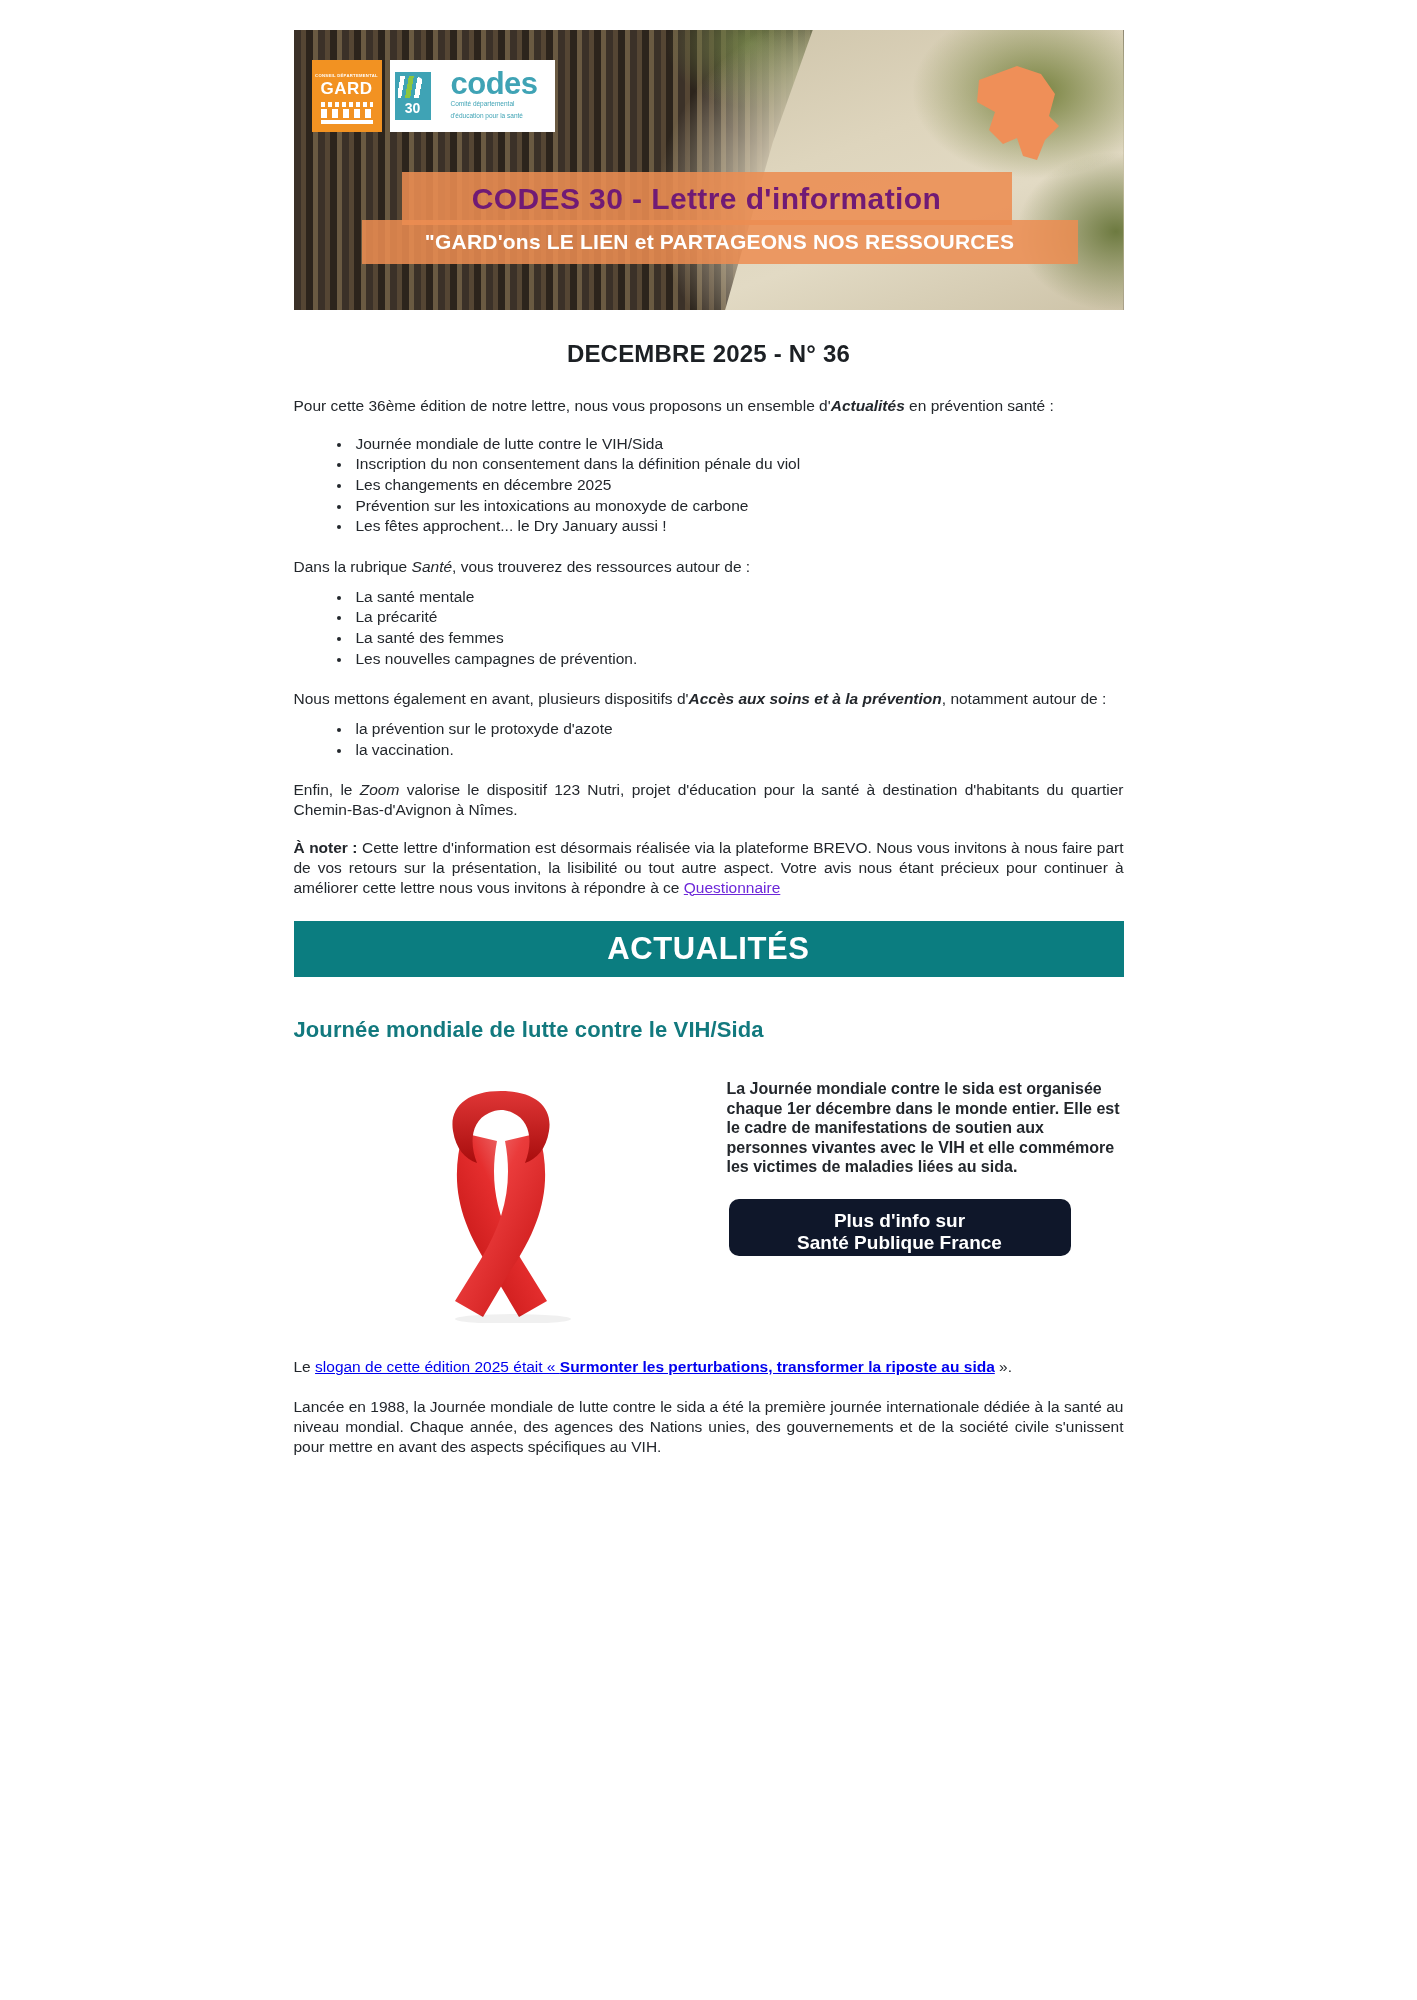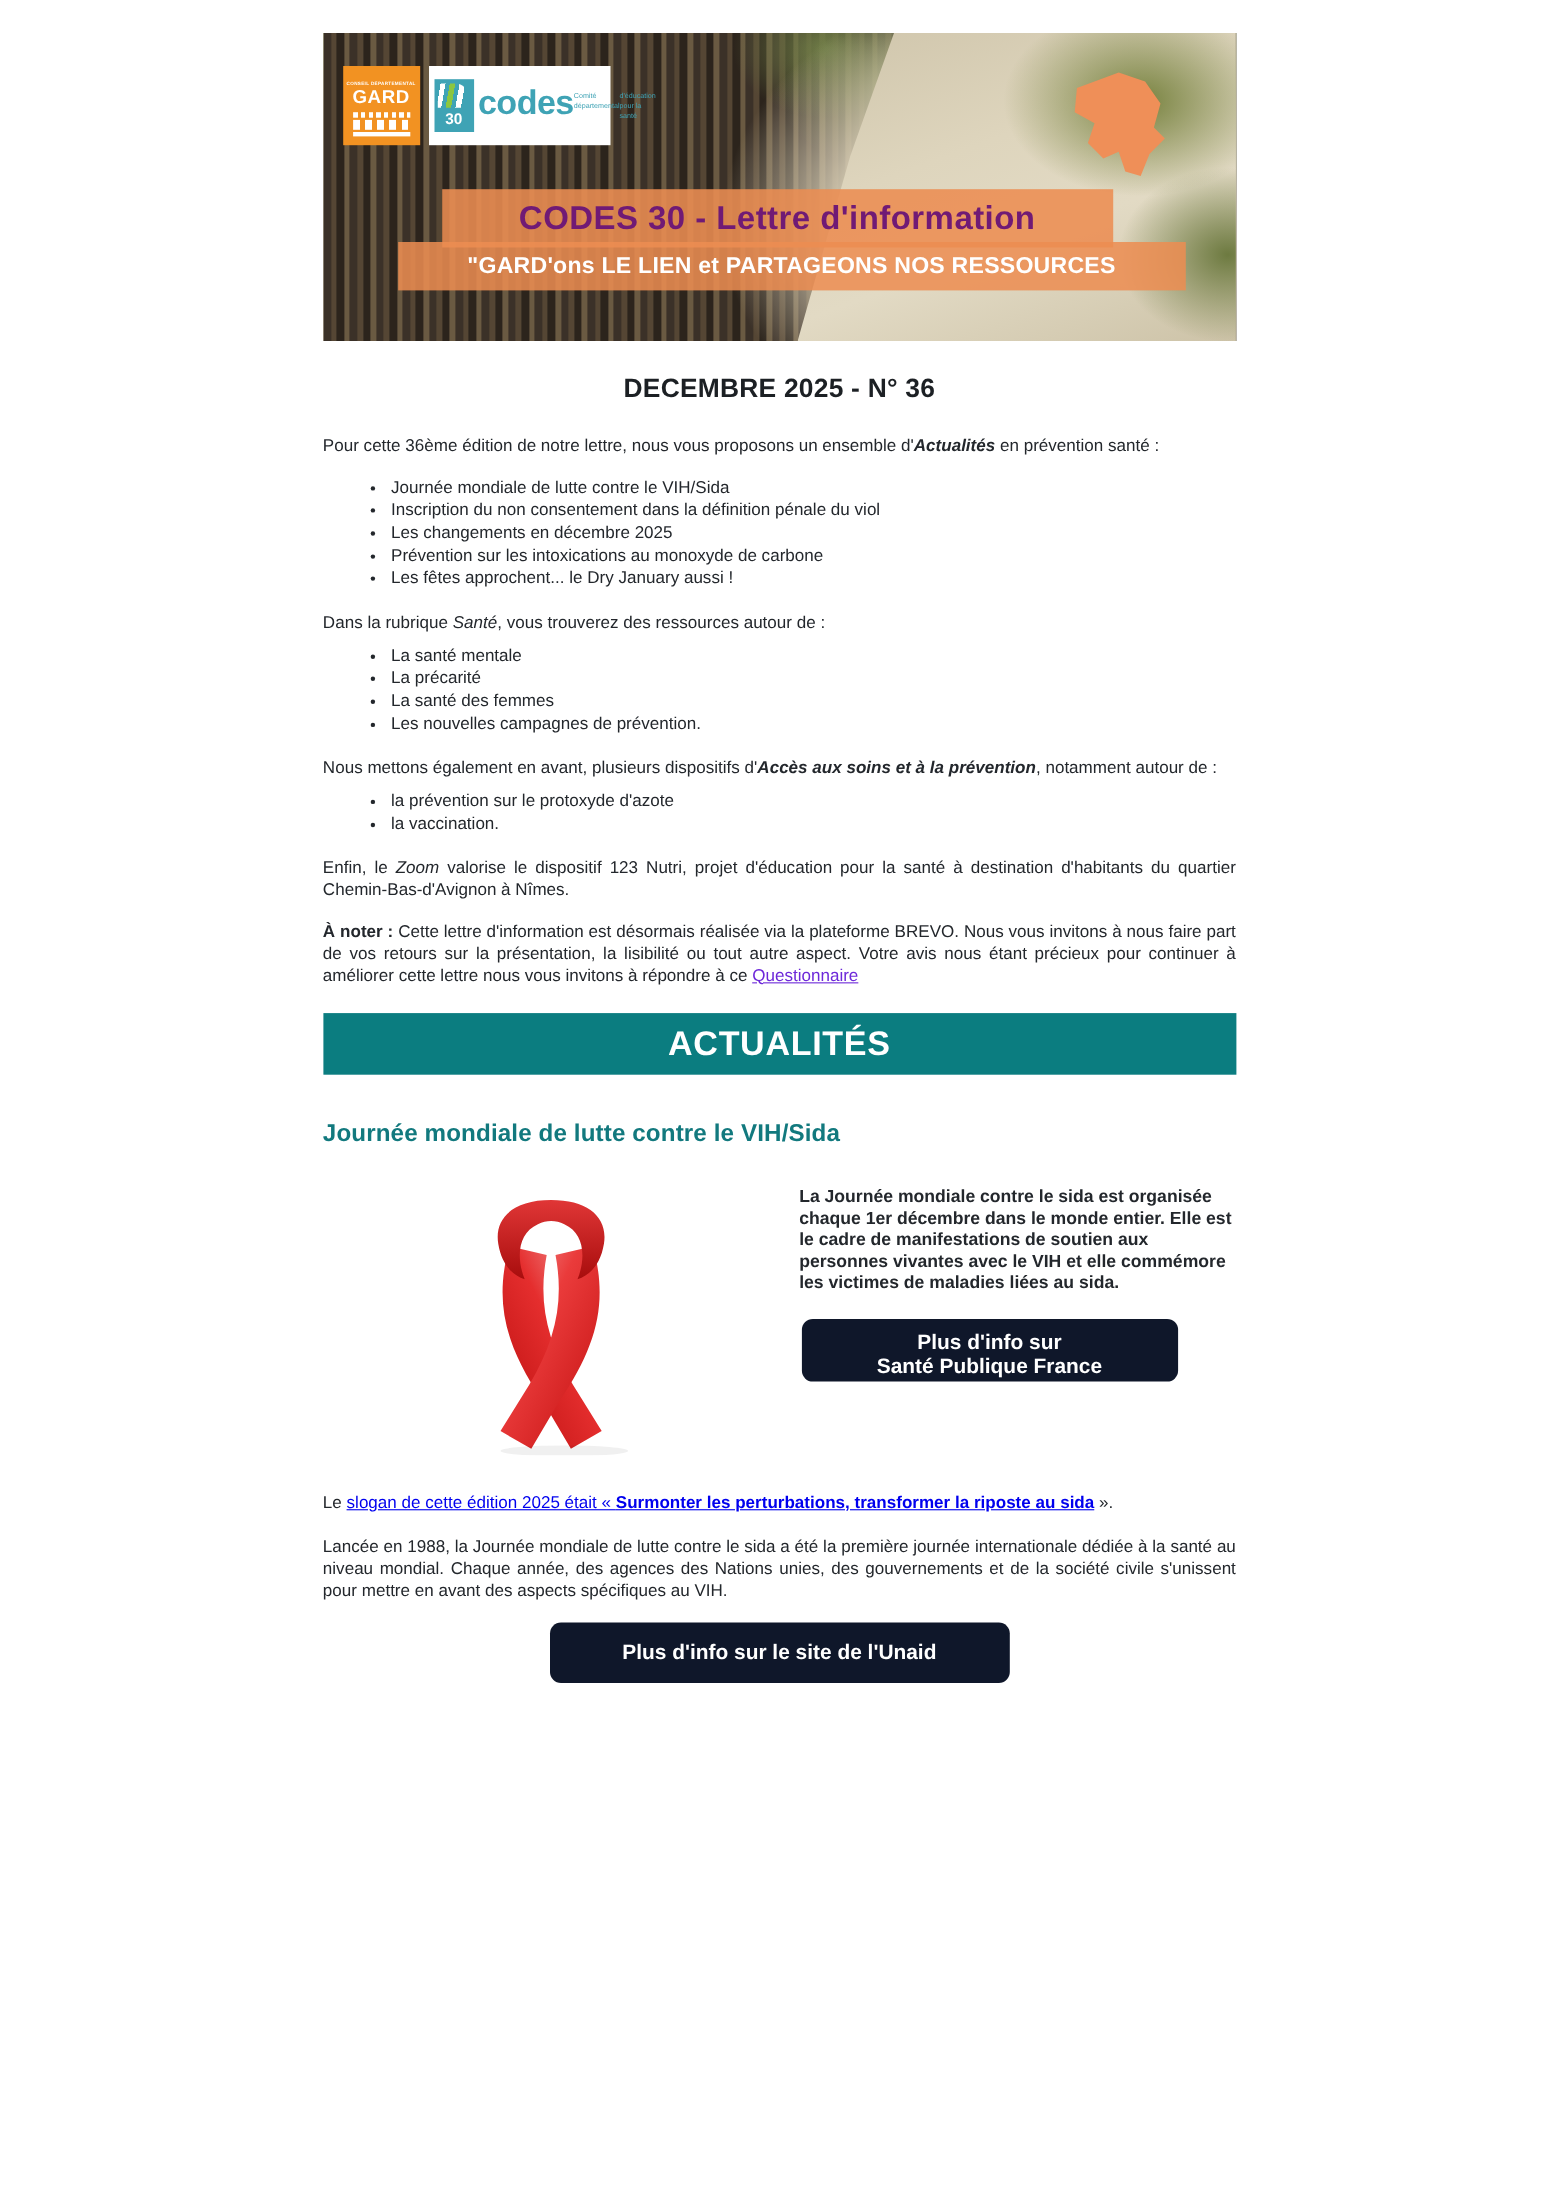--- a/index.html
+++ b/index.html
@@ -117,21 +117,21 @@
     position:absolute; left:3px; top:4px; width:28px; height:22px;
     background:
       linear-gradient(100deg, transparent 0 8%, #ffffff 8% 22%, transparent 22% 34%, #8cc63f 34% 50%, transparent 50% 62%, #ffffff 62% 78%, transparent 78% 100%);
     border-radius: 0 12px 0 0;
   }
   .codes-mark .mark30 {
     position:absolute; left:0; right:0; bottom:4px;
     text-align:center; color:#fff; font-size:14px; font-weight:bold;
     font-family:"Liberation Sans", sans-serif;
   }
-  .codes-txt { display:flex; flex-direction:row; justify-content:flex-end; }
+  .codes-txt { display:flex; flex-direction:column; justify-content:flex-end;margin-left:16px; }
   .codes-word {
     color:#3fa3b5; font-size:31px; font-weight:bold; line-height:.85;
     letter-spacing:-.5px;
   }
   .codes-sub { color:#3fa3b5; font-size:6.5px; line-height:1.35; margin-top:3px; }
 
   .map-shape {
     position:absolute; right:55px; top:30px;
     width:110px; height:110px; z-index:3;
   }
@@ -398,17 +398,16 @@
         </button>
       </div>
     </div>
 
     <p class="slogan-p">
       <span>Le </span><a class="u-light" href="#">slogan de cette édition 2025 était « </a><a class="u" href="#">Surmonter les perturbations, transformer la riposte au sida</a><span> ».</span>
     </p>
 
     <p class="body">Lancée en 1988, la Journée mondiale de lutte contre le sida a été la première journée internationale dédiée à la santé au niveau mondial. Chaque année, des agences des Nations unies, des gouvernements et de la société civile s'unissent pour mettre en avant des aspects spécifiques au VIH.</p>
 
-    <button class="btn btn-unaid">Plus d'info sur le site de l'Unaid</button>
 
     <div class="footer-space"></div>
   </div>
 </div>
 
 </body></html>

